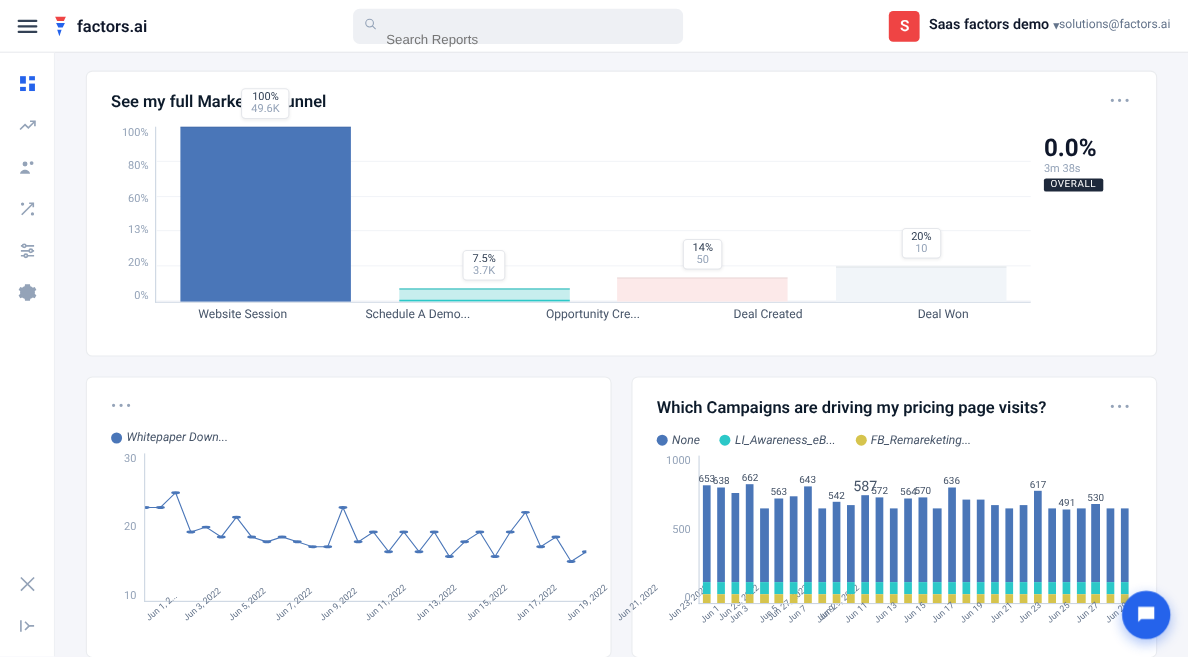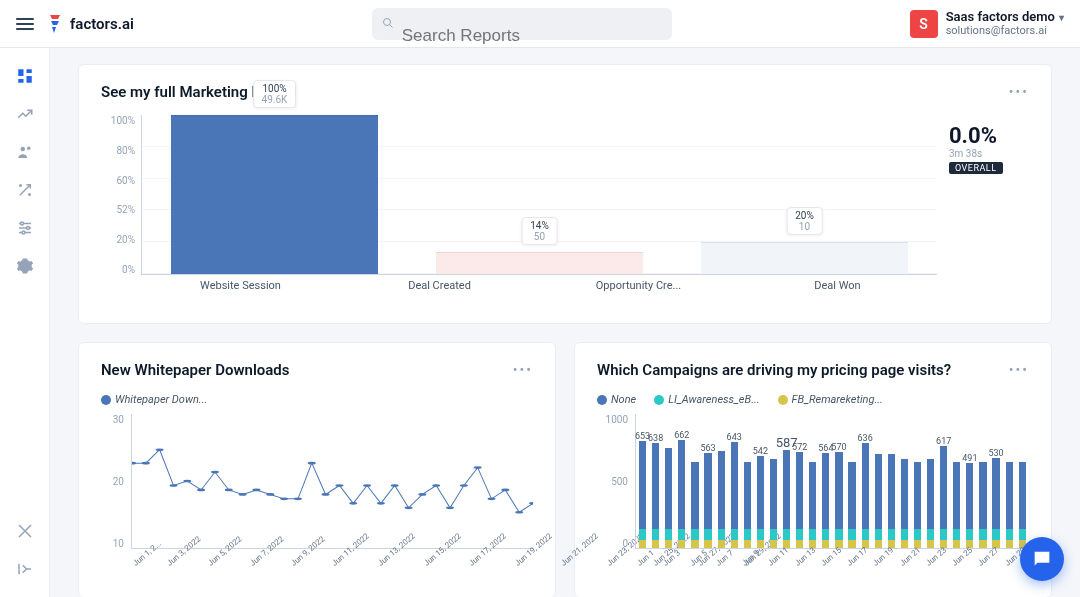--- a/index.html
+++ b/index.html
@@ -25,30 +25,30 @@
   .logo-glyph { width: 16px; height: 18px; position: relative; }
   .logo-glyph svg { display: block; }
   .topbar-center { flex: 1; display: flex; justify-content: center; }
   .search {
     width: 300px; height: 32px;
     background: #eef0f4; border-radius: 6px;
     display: flex; align-items: center; padding: 0 10px;
     color: #94a3b8; gap: 6px;
   }
   .search input {
-    border: none; outline: none; background: transparent; font-size: 17px;
+    border: none; outline: none; background: transparent; font-size: 12px;
     width: 100%; color: #404040; margin-top: 24px;
   }
   .user { display: flex; align-items: center; gap: 8px; }
   .user-badge {
     width: 28px; height: 28px; background: #ef4444; color: #fff;
     display: flex; align-items: center; justify-content: center;
     border-radius: 4px; font-weight: 600; font-size: 14px;
   }
-  .user-meta { display: flex; flex-direction: column; line-height: 1.1; }
+  .user-meta { display: flex; line-height: 1.1; }
   .user-meta .name { font-size: 13px; font-weight: 600; display: flex; align-items: center; gap: 4px; }
   .user-meta .email { font-size: 11px; color: #64748b; }
   .caret { font-size: 10px; color: #64748b; }
 
   .layout { display: flex; height: calc(597px - 48px); }
   .sidenav {
     width: 50px; background: #fff; border-right: 1px solid #eef0f4;
     display: flex; flex-direction: column; align-items: center;
     padding: 18px 0; justify-content: space-between;
   }
@@ -254,21 +254,21 @@
       <div class="card-head">
         <div class="card-title">See my full Marketing Funnel</div>
         <div class="ellipsis">•••</div>
       </div>
       <div class="funnel-wrap">
         <div class="funnel-chart">
           <div class="yaxis" id="funnel-y">
               <span>100%</span>
               <span>80%</span>
               <span>60%</span>
-              <span>52%</span>
+              <span>13%</span>
               <span>20%</span>
               <span>0%</span>
             </div>
           <div class="plot">
             <div id="funnel-grid">
                 <div class="grid-line" style="bottom: 0%;"></div>
                 <div class="grid-line" style="bottom: 20%;"></div>
                 <div class="grid-line" style="bottom: 40%;"></div>
                 <div class="grid-line" style="bottom: 60%;"></div>
                 <div class="grid-line" style="bottom: 80%;"></div>
@@ -276,57 +276,65 @@
             <div class="bars" id="funnel-bars">
                 <div class="bar-col">
                   <div class="bar blue" style="height: 100%;">
                     <div class="tooltip">
                       <div class="pct">100%</div>
                       <div class="val">49.6K</div>
                     </div>
                   </div>
                 </div>
                 <div class="bar-col">
+                  <div class="bar teal" style="height: 7.5%;">
+                    <div class="tooltip">
+                      <div class="pct">7.5%</div>
+                      <div class="val">3.7K</div>
+                    </div>
+                  </div>
+                </div>
+                <div class="bar-col">
                   <div class="bar pink" style="height: 14%;">
                     <div class="tooltip">
                       <div class="pct">14%</div>
                       <div class="val">50</div>
                     </div>
                   </div>
                 </div>
                 <div class="bar-col">
                   <div class="bar gray" style="height: 20%;">
                     <div class="tooltip">
                       <div class="pct">20%</div>
                       <div class="val">10</div>
                     </div>
                   </div>
                 </div>
               </div>
           </div>
           <div class="xlabels" id="funnel-x">
               <span>Website Session</span>
+              <span>Schedule A Demo...</span>
+              <span>Opportunity Cre...</span>
               <span>Deal Created</span>
-              <span>Opportunity Cre...</span>
               <span>Deal Won</span>
             </div>
         </div>
         <div class="funnel-summary">
           <div class="big">0.0%</div>
           <div class="dur">3m  38s</div>
           <div class="overall-tag">OVERALL</div>
         </div>
       </div>
     </div>
 
     <div class="row2">
 
       <div class="card">
         <div class="card-head">
-          <div class="card-title">New Whitepaper Downloads</div>
           <div class="ellipsis">•••</div>
         </div>
         <div class="legend">
           <span><span class="dot blue"></span><span>Whitepaper Down...</span></span>
         </div>
         <div class="linechart">
           <div class="lc-y" id="wp-y">
               <span>30</span>
               <span>20</span>
               <span>10</span>

